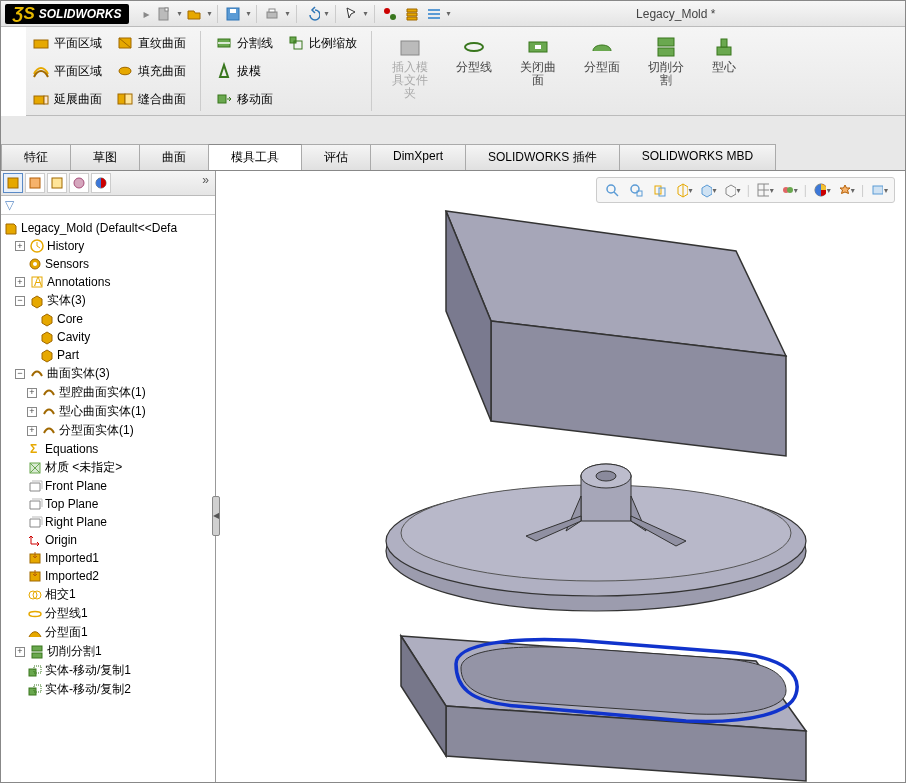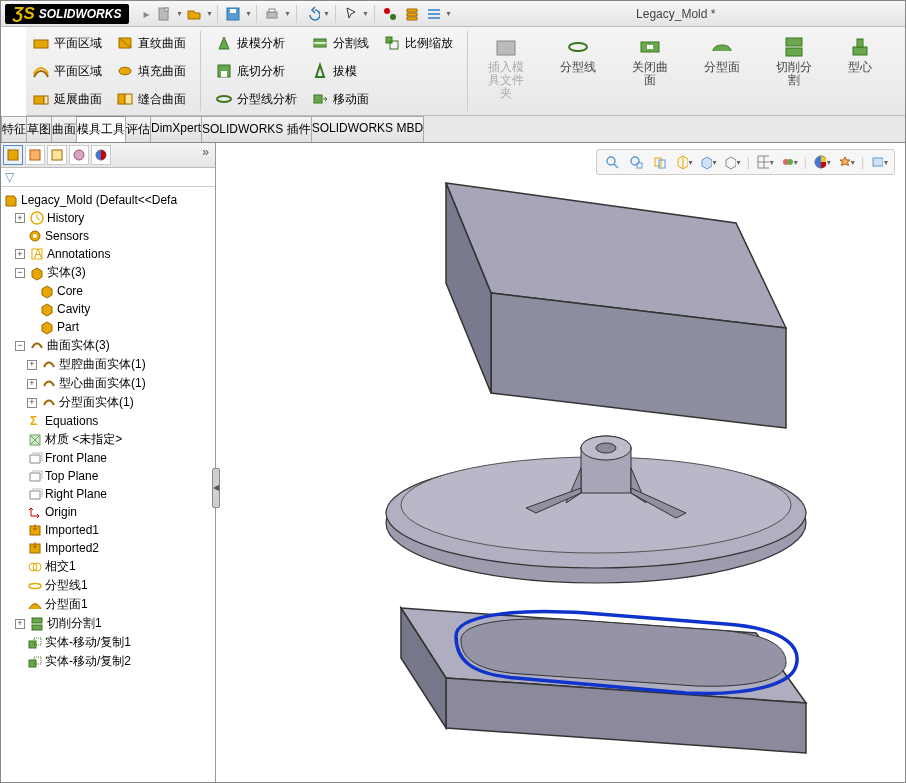--- a/index.html
+++ b/index.html
@@ -16,21 +16,21 @@
   .ribbon { background: linear-gradient(#f5f5f5,#e8e8e8); border-bottom: 1px solid #bbb; padding: 4px 6px; display: flex; gap: 14px; margin-left: 25px; }
   .rib-col { display: flex; flex-direction: column; gap: 4px; }
   .rib-item { display: flex; align-items: center; gap: 4px; height: 24px; }
   .rib-icon { width: 18px; height: 18px; display: inline-flex; align-items: center; justify-content: center; }
   .rib-big { display: flex; flex-direction: column; align-items: center; gap: 2px; padding: 4px 6px; color: #444; }
   .rib-big.disabled { color: #aaa; }
   .rib-big .bi { width: 24px; height: 24px; }
   .rib-big .lbl { text-align: center; line-height: 1.1; }
   
   .tabs { display: flex; background: #e8e8e8; border-bottom: 1px solid #888; }
-  .tab { padding: 4px 0; border: 1px solid #aaa; border-bottom: none; background: linear-gradient(#f5f5f5,#e0e0e0); margin-right: -1px; cursor: pointer; }
+  .tab { padding: 4px 22px; border: 1px solid #aaa; border-bottom: none; background: linear-gradient(#f5f5f5,#e0e0e0); margin-right: -1px; cursor: pointer; margin-top: 28px; }
   .tab.active { background: #fff; font-weight: normal; border-top: 1px solid #888; z-index: 2; }
   
   .main { display: flex; height: calc(783px - 26px - 84px - 24px); }
   .sidebar { width: 215px; border-right: 1px solid #999; background: #fff; display: flex; flex-direction: column; }
   .side-tabs { display: flex; gap: 2px; padding: 2px; border-bottom: 1px solid #bbb; background: linear-gradient(#f5f5f5,#e5e5e5); }
   .stab { width: 20px; height: 20px; border: 1px solid #ccc; display: flex; align-items: center; justify-content: center; background: #fff; }
   .stab.active { background: #e8f0fa; border-color: #5a8ac6; }
   .side-expand { margin-left: auto; padding: 0 4px; color: #555; }
   .filter { border-bottom: 1px solid #ccc; padding: 2px 4px; color: #5a8ac6; }
   .tree { overflow: auto; padding: 4px 2px; }
@@ -186,47 +186,20 @@
           </svg>
         </span>
         <span>缝合曲面</span>
       </div>
   </div>
   <div style="width:1px;background:#ccc"></div>
   <div class="rib-col">
     <div class="rib-item">
         <span class="rib-icon">
           <svg width="18" height="18">
-            <path d="M4 15L9 3l5 12z" class="ic-green"></path>
-          </svg>
-        </span>
-        <span>拔模分析</span>
-      </div>
-    <div class="rib-item">
-        <span class="rib-icon">
-          <svg width="18" height="18">
-            <rect x="3" y="3" width="12" height="12" class="ic-green"></rect>
-            <rect x="6" y="9" width="6" height="6" fill="#fff"></rect>
-          </svg>
-        </span>
-        <span>底切分析</span>
-      </div>
-    <div class="rib-item">
-        <span class="rib-icon">
-          <svg width="18" height="18">
-            <ellipse cx="9" cy="9" rx="7" ry="3" class="ic-green stroke-only" stroke-width="2"></ellipse>
-          </svg>
-        </span>
-        <span>分型线分析</span>
-      </div>
-  </div>
-  <div class="rib-col">
-    <div class="rib-item">
-        <span class="rib-icon">
-          <svg width="18" height="18">
             <rect x="3" y="5" width="12" height="8" class="ic-green"></rect>
             <line x1="3" y1="9" x2="15" y2="9" stroke="#fff" stroke-width="1.5"></line>
           </svg>
         </span>
         <span>分割线</span>
       </div>
     <div class="rib-item">
         <span class="rib-icon">
           <svg width="18" height="18">
             <path d="M5 15L9 3l4 12z" fill="none" stroke="#38761d" stroke-width="2"></path>
@@ -249,21 +222,21 @@
         <span class="rib-icon">
           <svg width="18" height="18">
             <rect x="3" y="3" width="6" height="6" class="ic-green"></rect>
             <rect x="7" y="7" width="8" height="8" fill="none" stroke="#38761d"></rect>
           </svg>
         </span>
         <span>比例缩放</span>
       </div>
   </div>
   <div style="width:1px;background:#ccc"></div>
-  <div style="display:flex;gap:24px">
+  <div style="display:flex;gap:16px">
     <div class="rib-big disabled">
       <span class="bi"><svg width="24" height="24">
             <rect x="3" y="6" width="18" height="14" class="ic-gray"></rect>
           </svg></span>
       <div class="lbl"><span>插入模</span><br><span>具文件</span><br><span>夹</span></div>
     </div>
     <div class="rib-big">
       <span class="bi"><svg width="24" height="24">
             <ellipse cx="12" cy="12" rx="9" ry="4" fill="none" stroke="#38761d" stroke-width="2"></ellipse>
           </svg></span>

